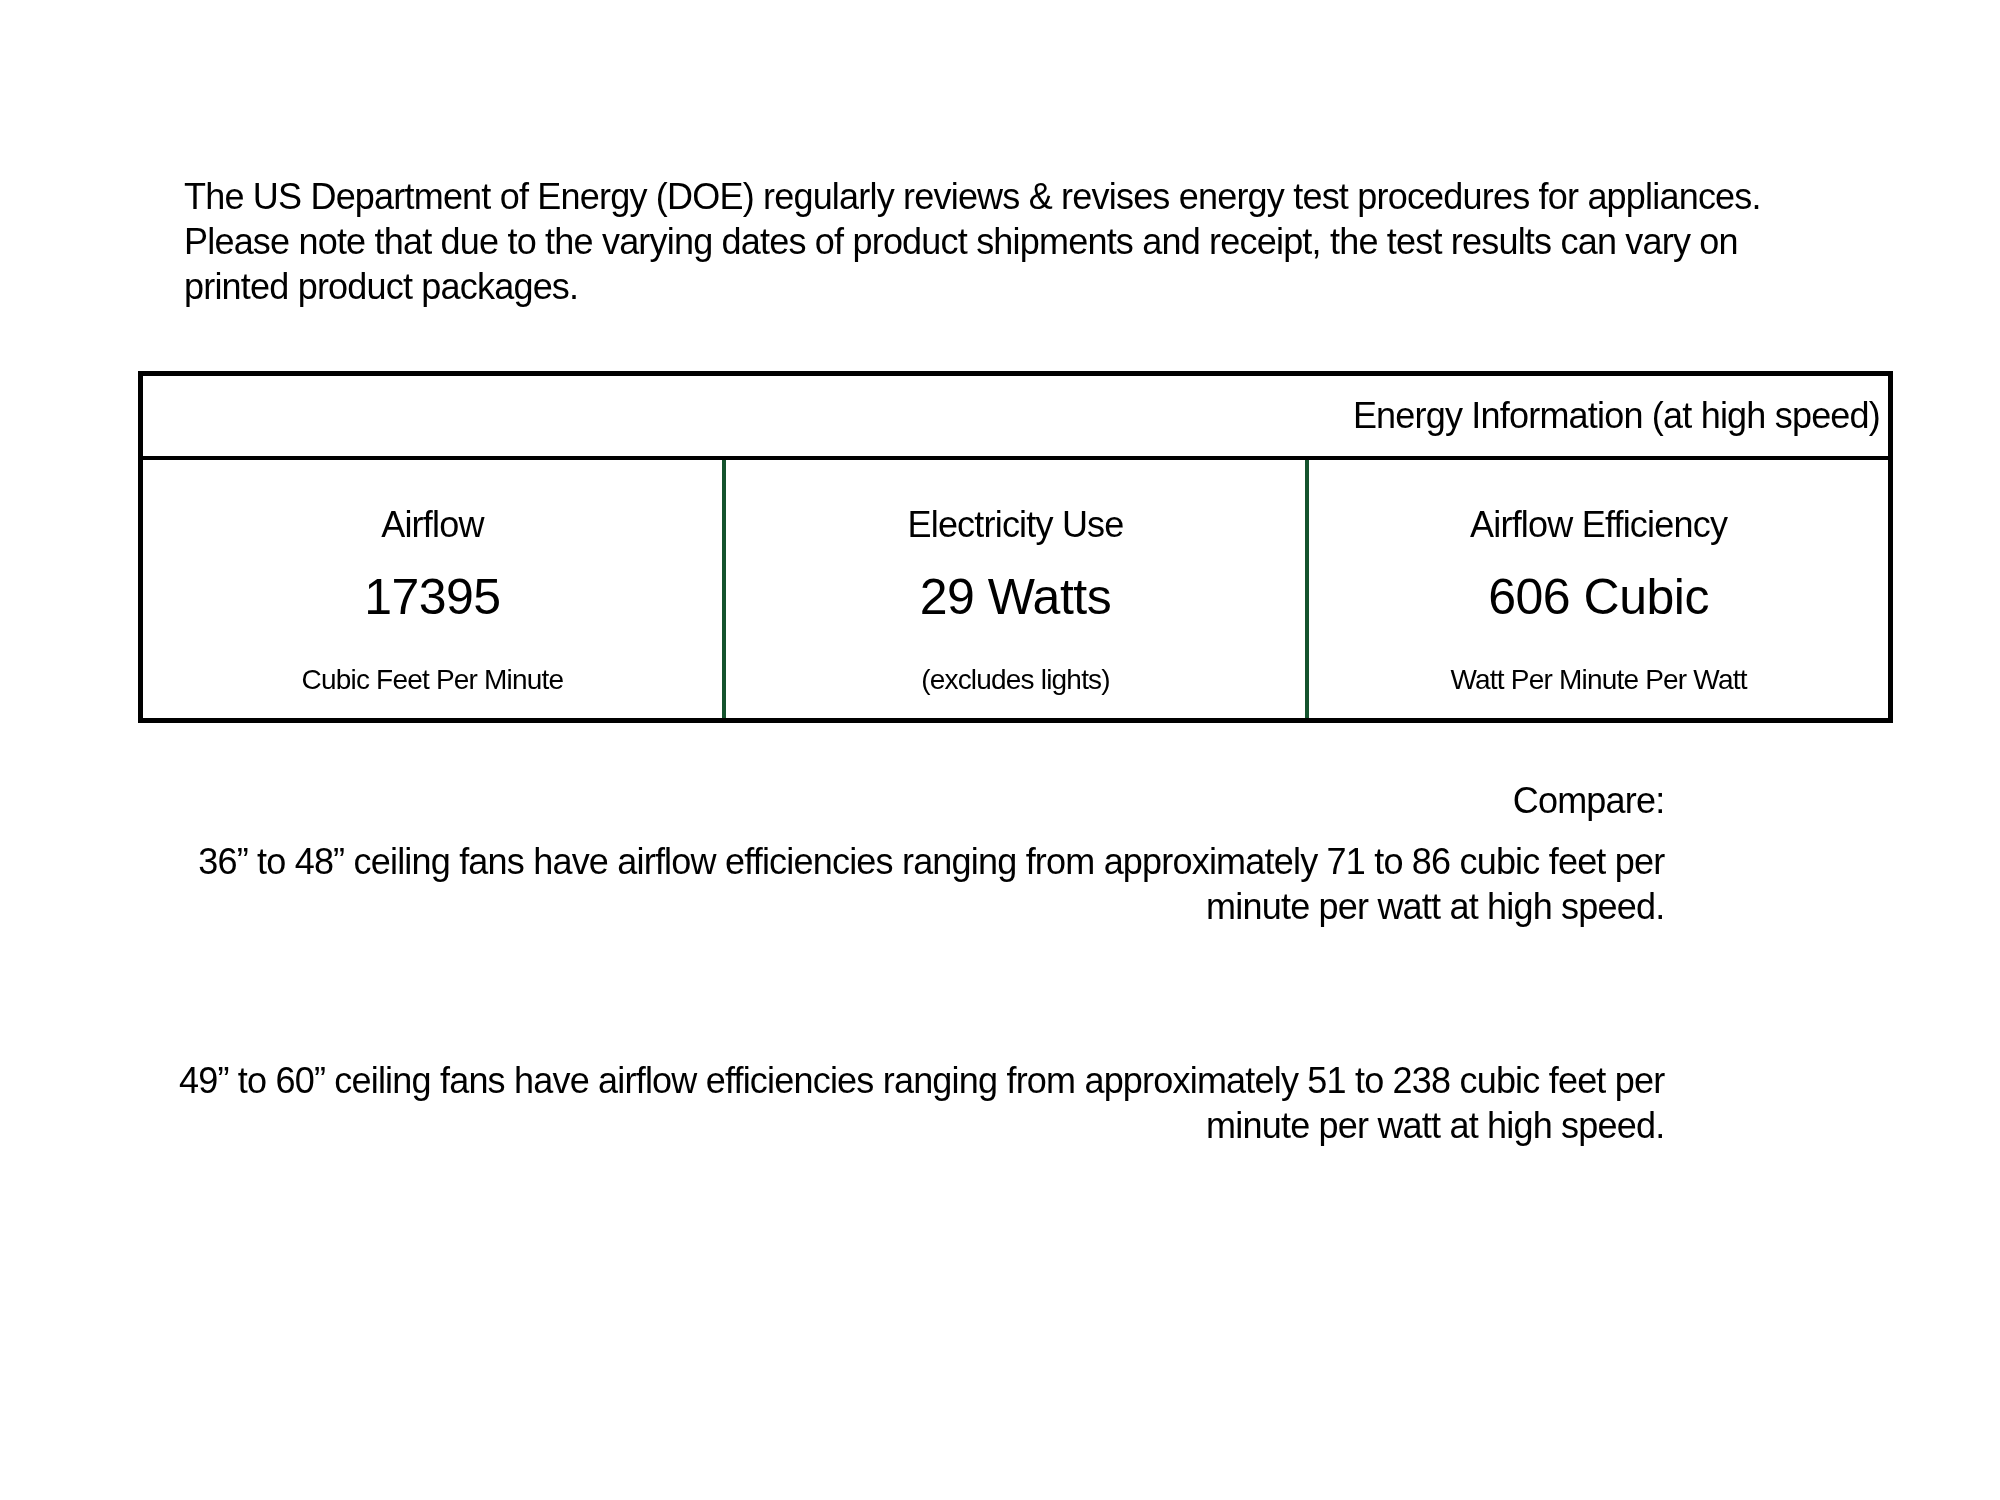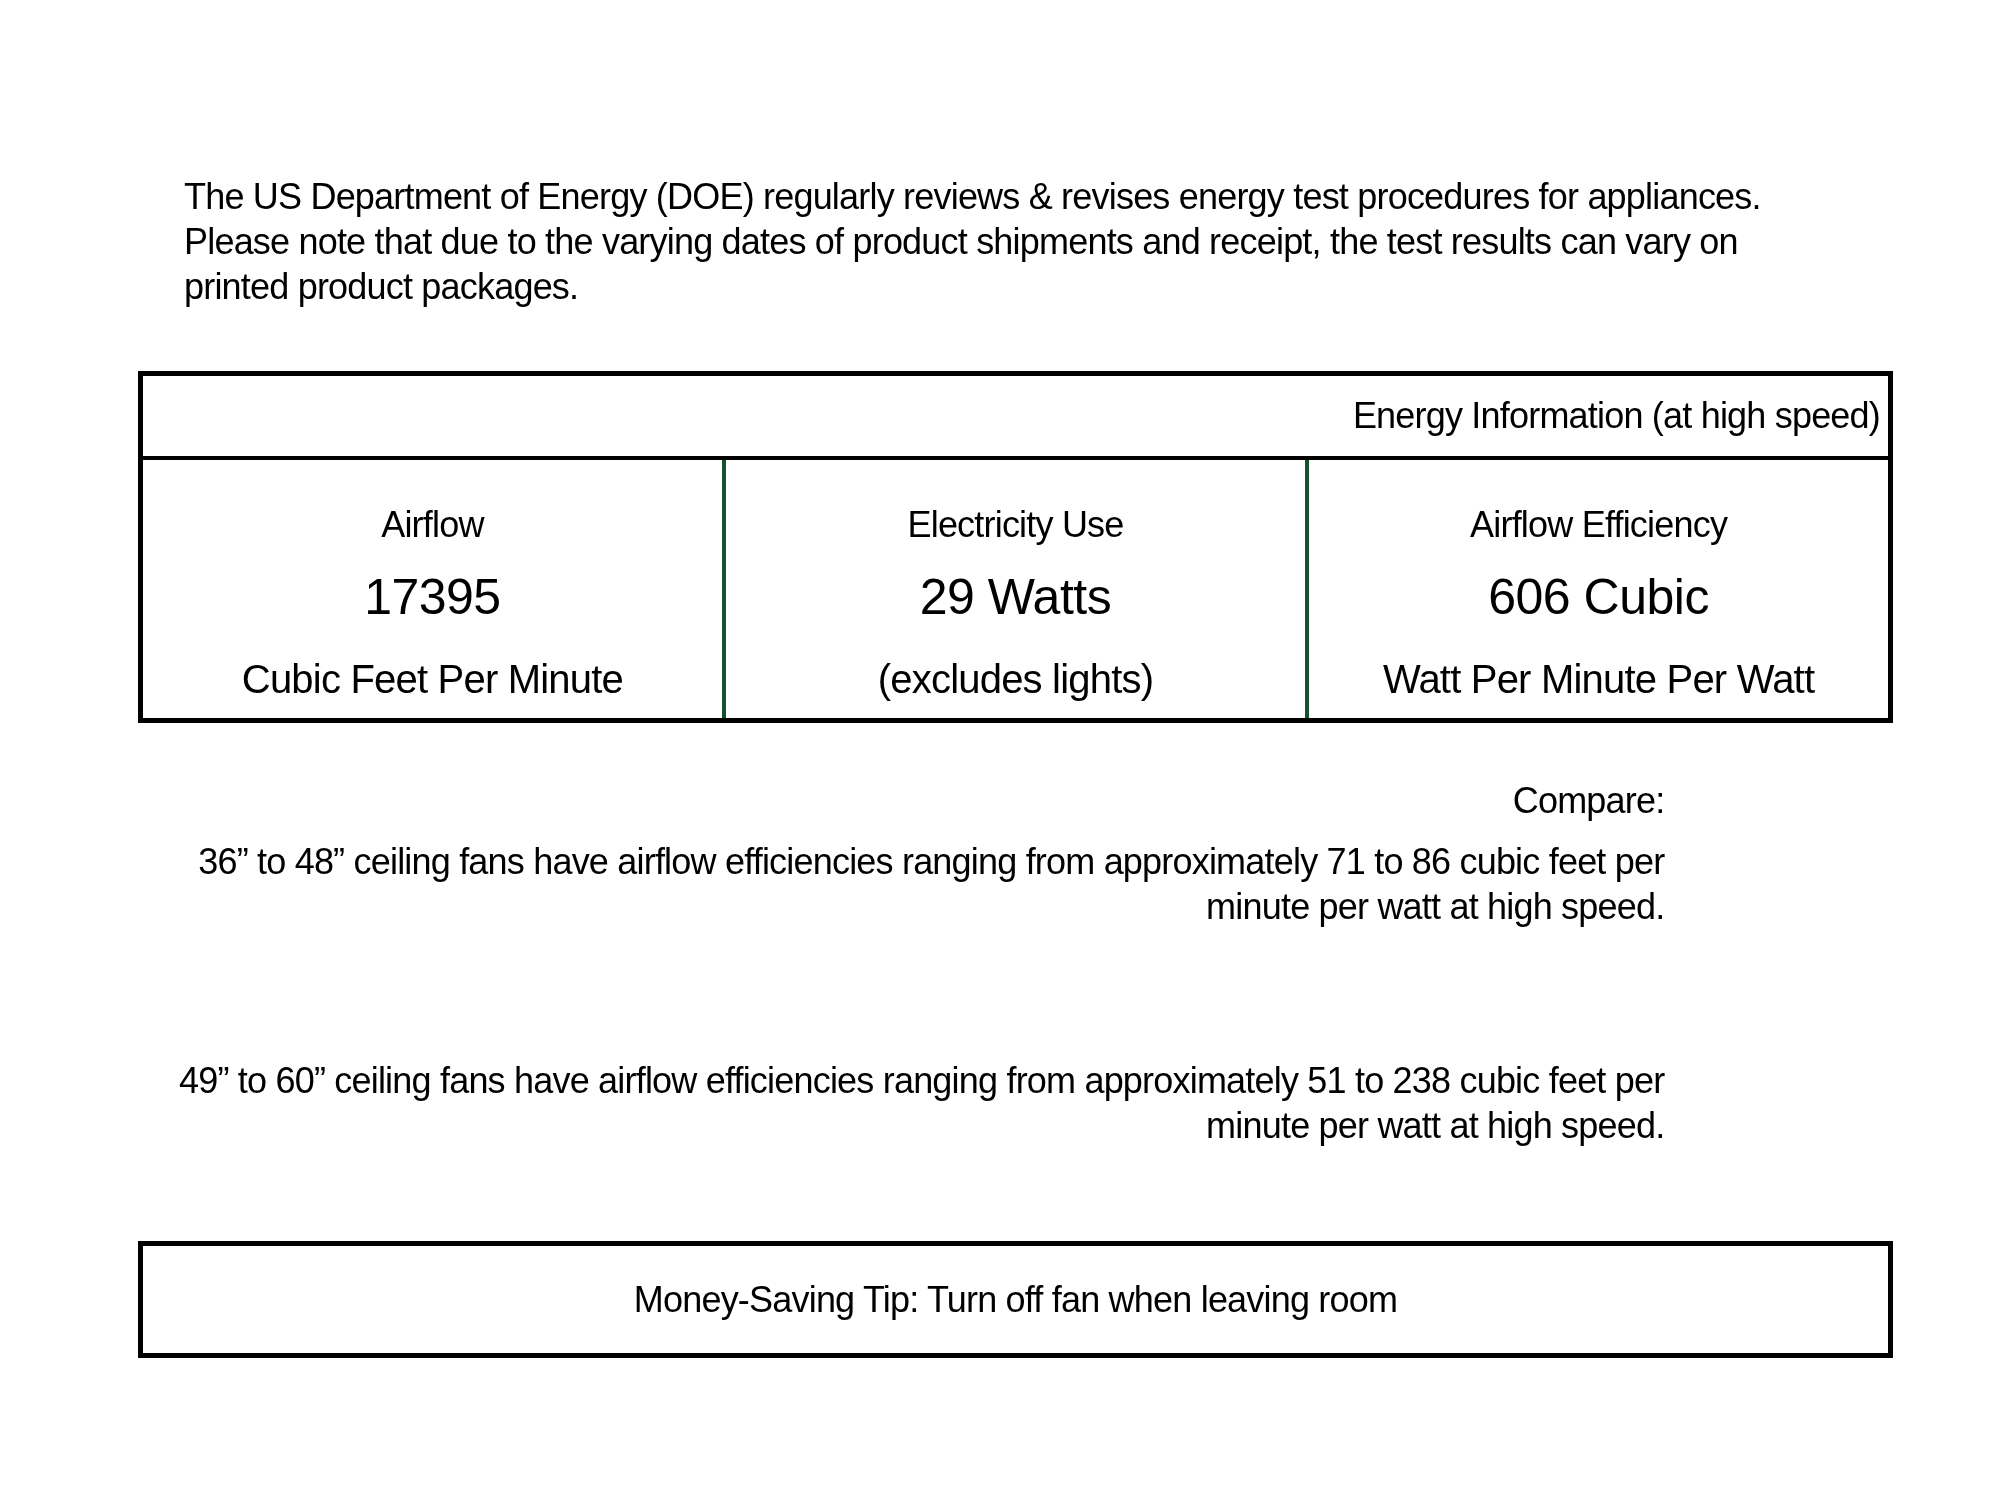--- a/index.html
+++ b/index.html
@@ -51,21 +51,21 @@
     font-size: 36px;
     line-height: 45px;
   }
   .cell-value {
     font-size: 50px;
     line-height: 60px;
     margin-top: 4px;
     letter-spacing: -0.5px;
   }
   .cell-unit {
-    font-size: 40px;
+    font-size: 28px;
     line-height: 45px;
     margin-top: 14px;
   }
   .compare {
     position: absolute;
     left: 147px;
     top: 746px;
     font-size: 36px;
     line-height: 45px;
     text-align: right;
@@ -121,17 +121,14 @@
   </table>
 
   <div class="compare">
     <div class="compare-heading">Compare:</div>
     <div class="compare-paragraph">36” to 48” ceiling fans have airflow efficiencies ranging from approximately 71 to 86 cubic feet per
 minute per watt at high speed.</div>
     <div class="compare-paragraph second">49” to 60” ceiling fans have airflow efficiencies ranging from approximately 51 to 238 cubic feet per
 minute per watt at high speed.</div>
   </div>
 
-  <div class="tip-box">
-    <span>Money-Saving Tip: Turn off fan when leaving room</span>
-  </div>
 
 </div>
 
 </body></html>

